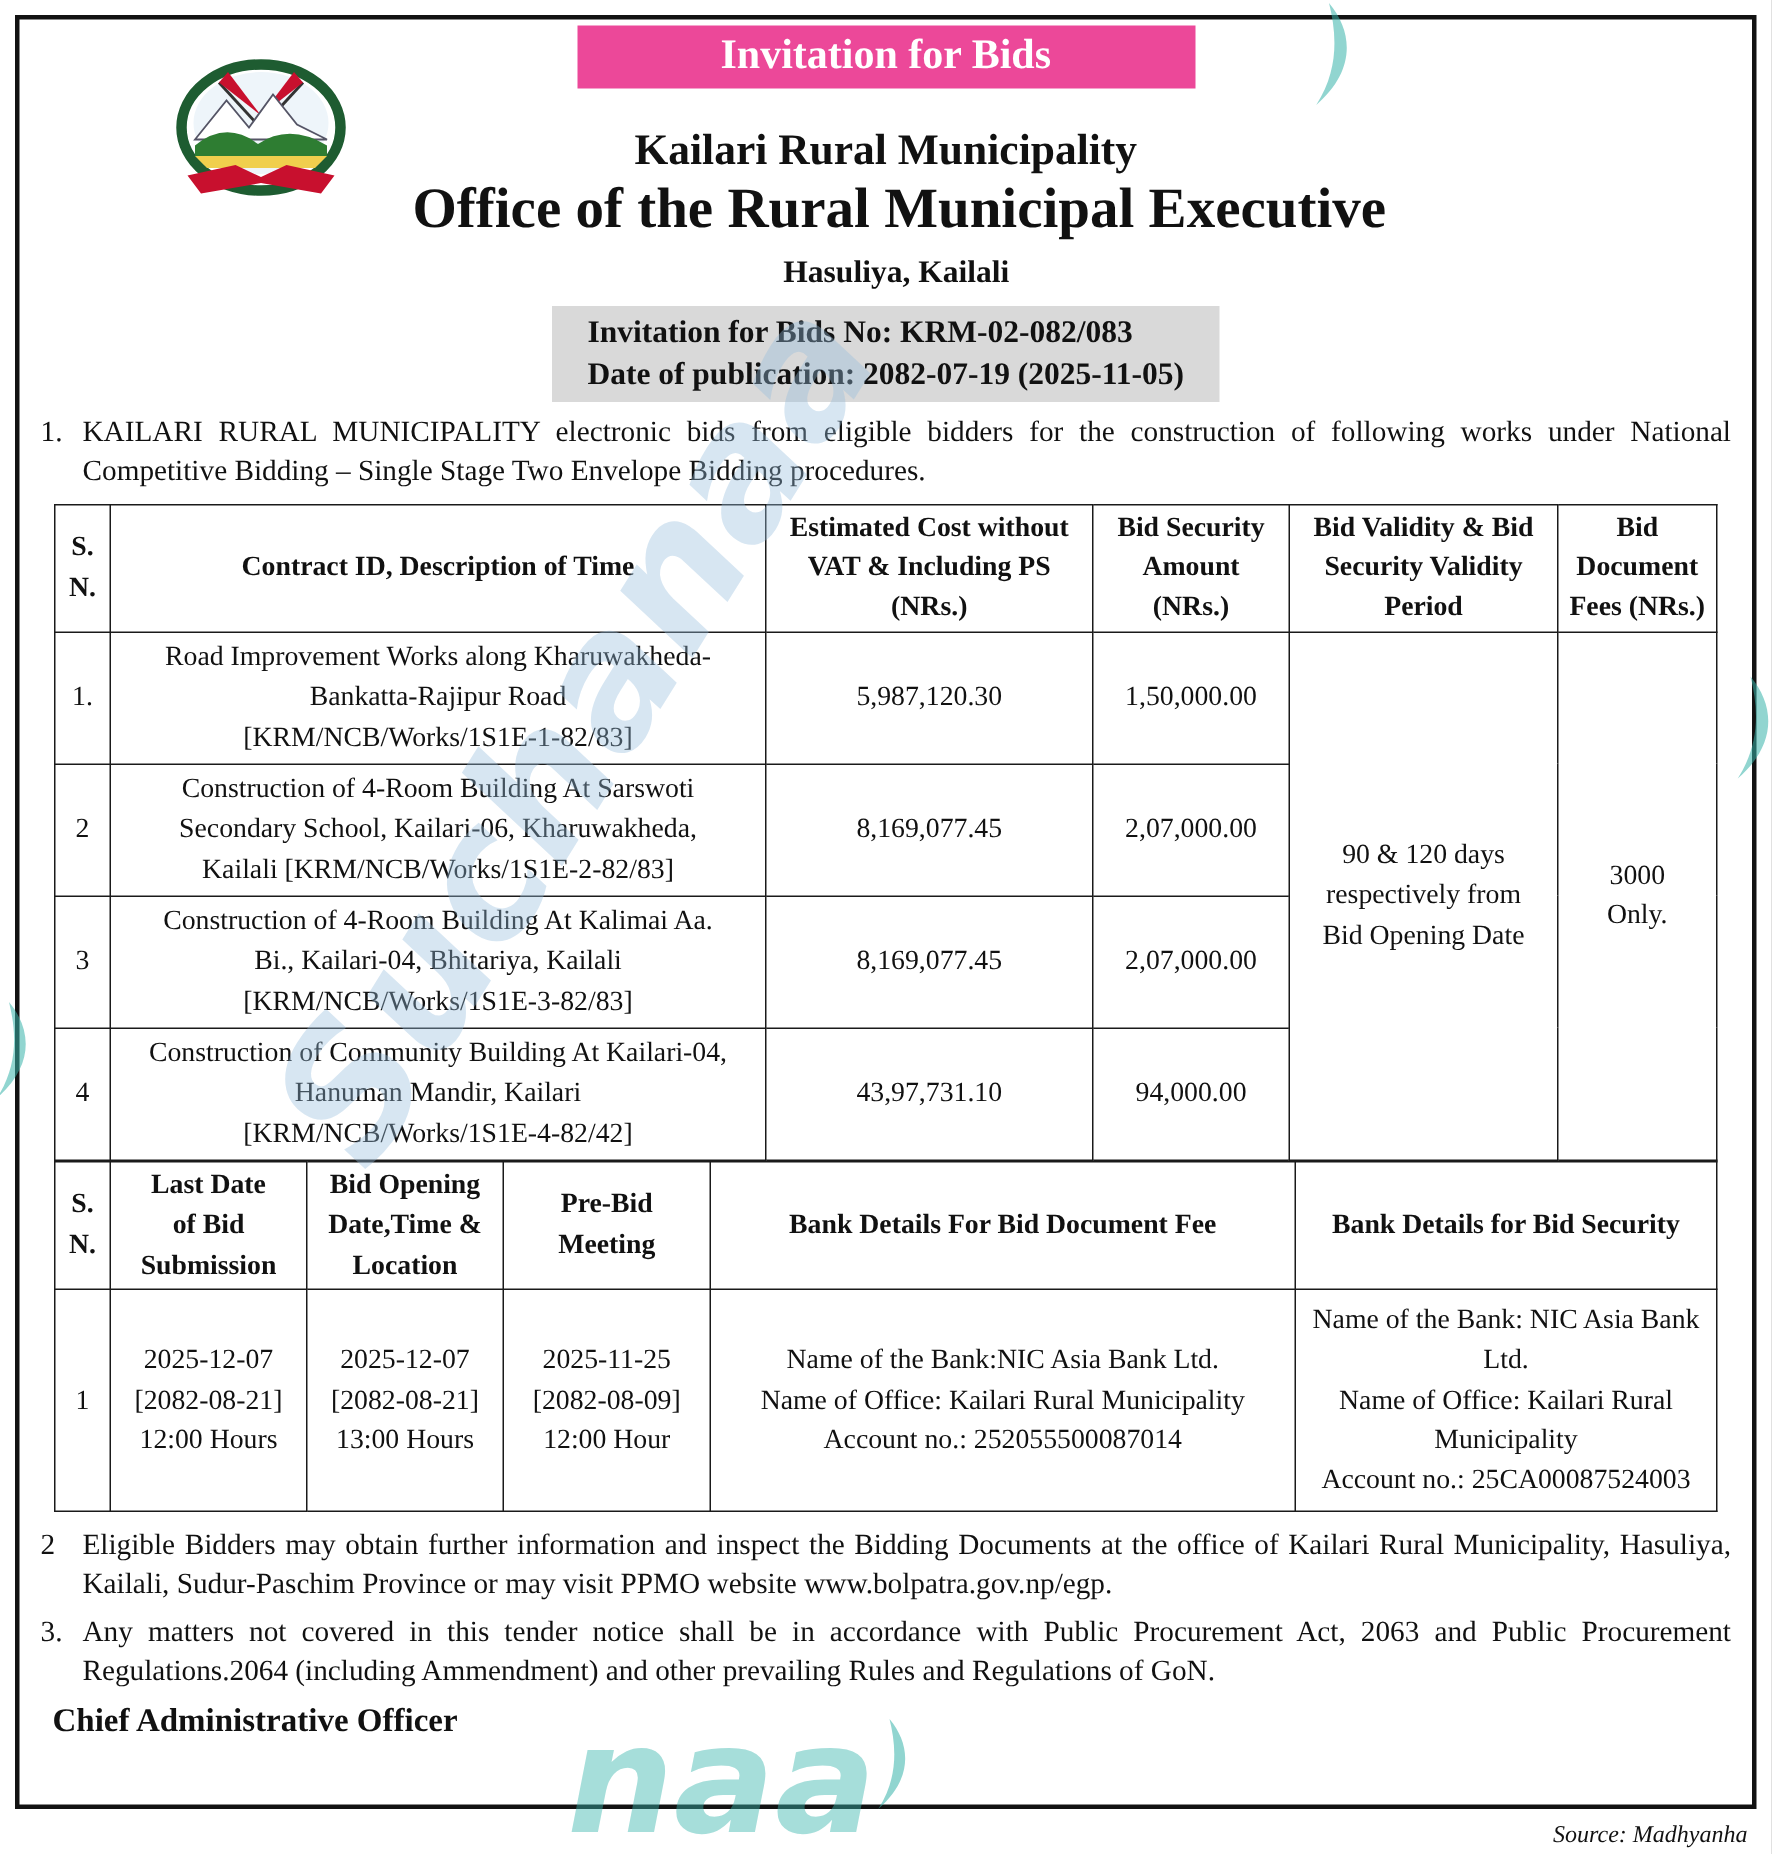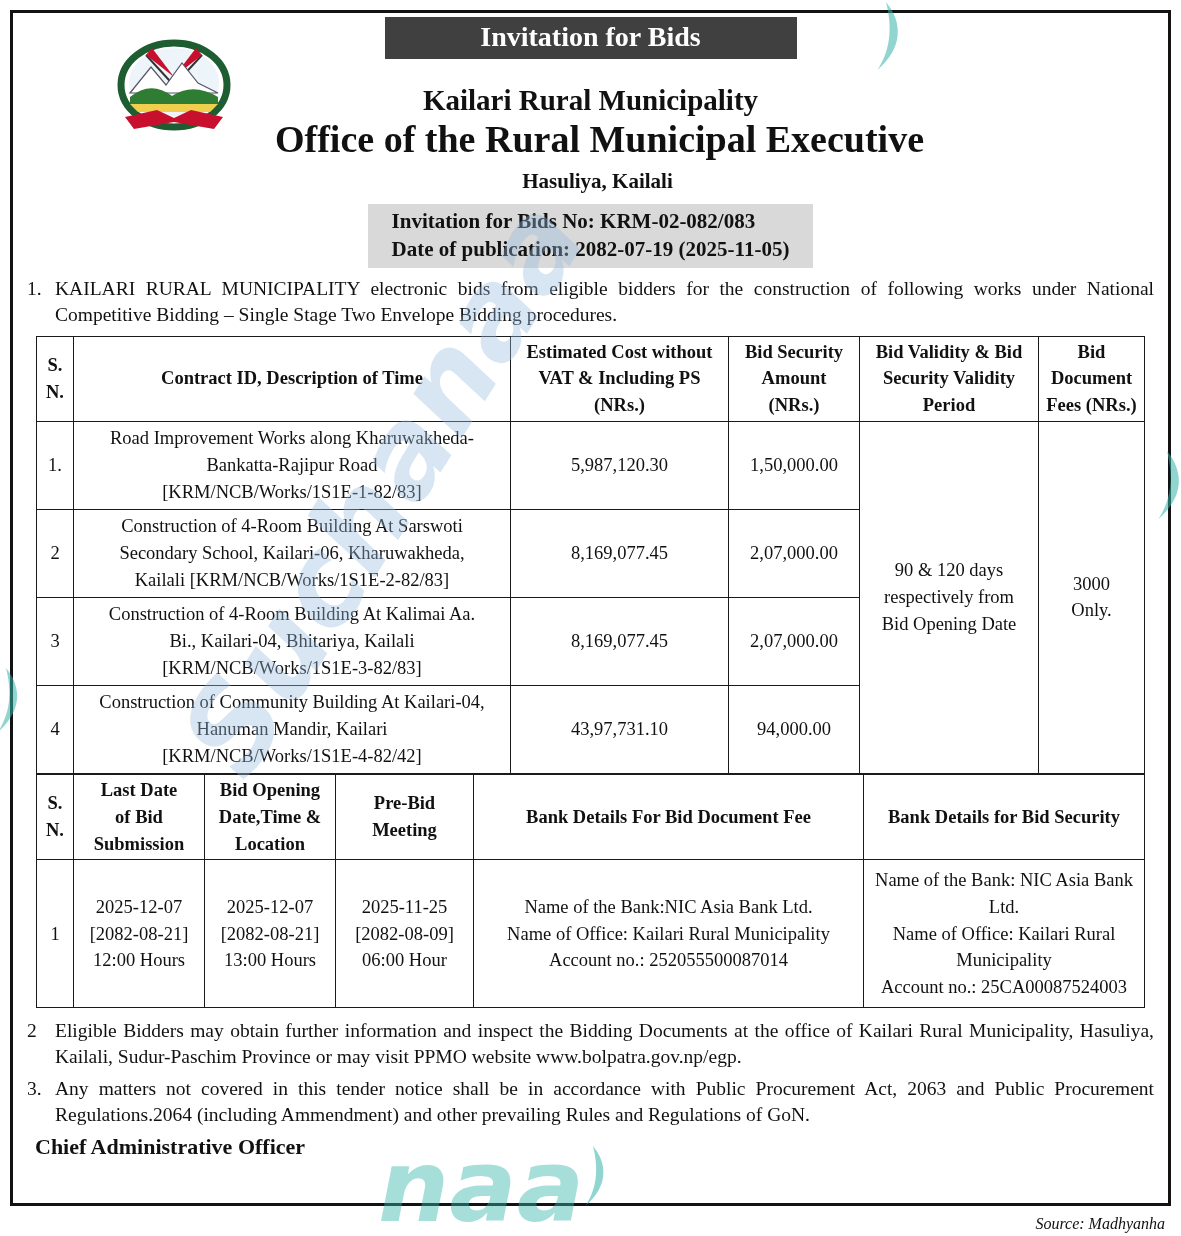--- a/index.html
+++ b/index.html
@@ -7,21 +7,21 @@
   .page {
     position:relative; width:1181px; height:1236px; margin:0 auto;
     background:#ffffff; overflow:hidden; color:#111;
   }
   .frame {
     position:absolute; left:10px; top:10px; right:10px; bottom:30px;
     border:3px solid #121212; z-index:1;
   }
   
   .banner {
-    width:412px; margin:4px auto 0; background:#404040; color:#fff;
+    width:412px; margin:4px auto 0; background:#ec4899; color:#fff;
     text-align:center; font-weight:bold; font-size:28px; padding:4px 0 6px;
   }
   .logo { position:absolute; left:100px; top:22px; }
   .h-muni { text-align:center; font-weight:bold; font-size:29px; margin-top:25px; }
   .h-office { text-align:center; font-weight:bold; font-size:38px; margin-top:0;padding-left:18px; }
   .h-addr { text-align:center; font-weight:bold; font-size:21px; margin-top:8px;margin-left:14px; }
   .h-prov { text-align:center; font-weight:bold; font-size:24px; margin-top:4px; }
   .hl-box {
     width:fit-content; margin:10px auto 0; background:#d9d9d9;
     font-weight:bold; font-size:21px; line-height:1.35;
@@ -194,21 +194,21 @@
       <tr class="sched-row">
         <td>1</td>
         <td class="pre">2025-12-07
 [2082-08-21]
 12:00 Hours</td>
         <td class="pre">2025-12-07
 [2082-08-21]
 13:00 Hours</td>
         <td class="pre">2025-11-25
 [2082-08-09]
-06:00 Hour</td>
+12:00 Hour</td>
         <td class="pre">Name of the Bank:NIC Asia Bank Ltd.
 Name of Office: Kailari Rural Municipality
 Account no.: 252055500087014</td>
         <td class="pre">Name of the Bank: NIC Asia Bank Ltd.
 Name of Office: Kailari Rural Municipality
 Account no.: 25CA00087524003</td>
       </tr>
     </tbody>
       </table>
 

